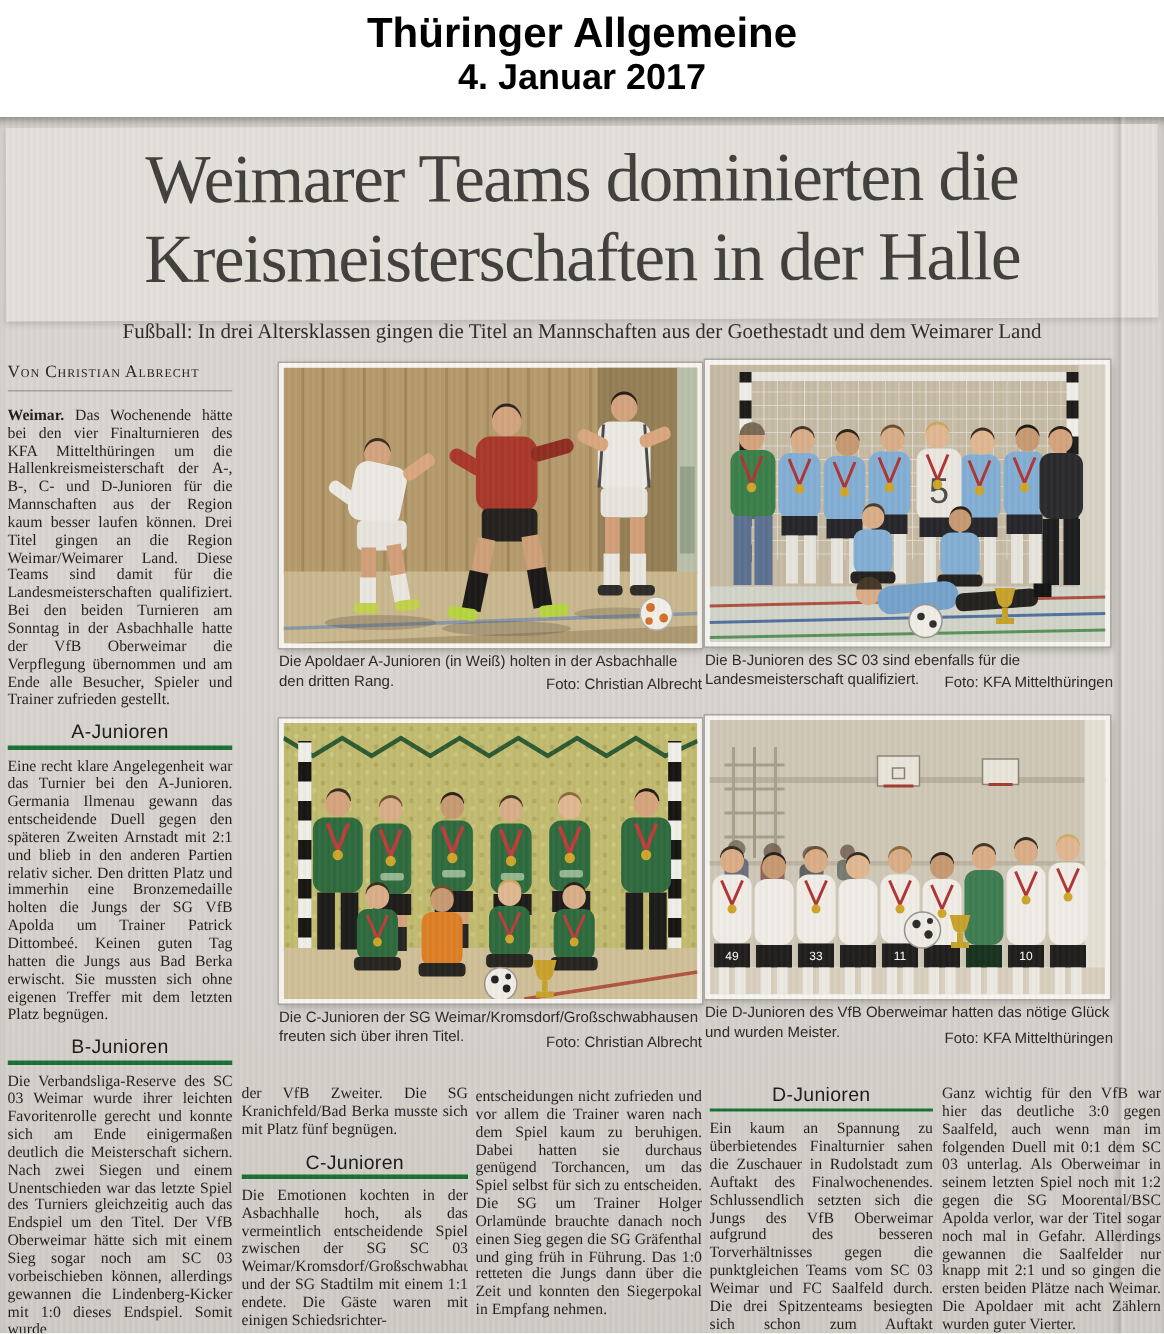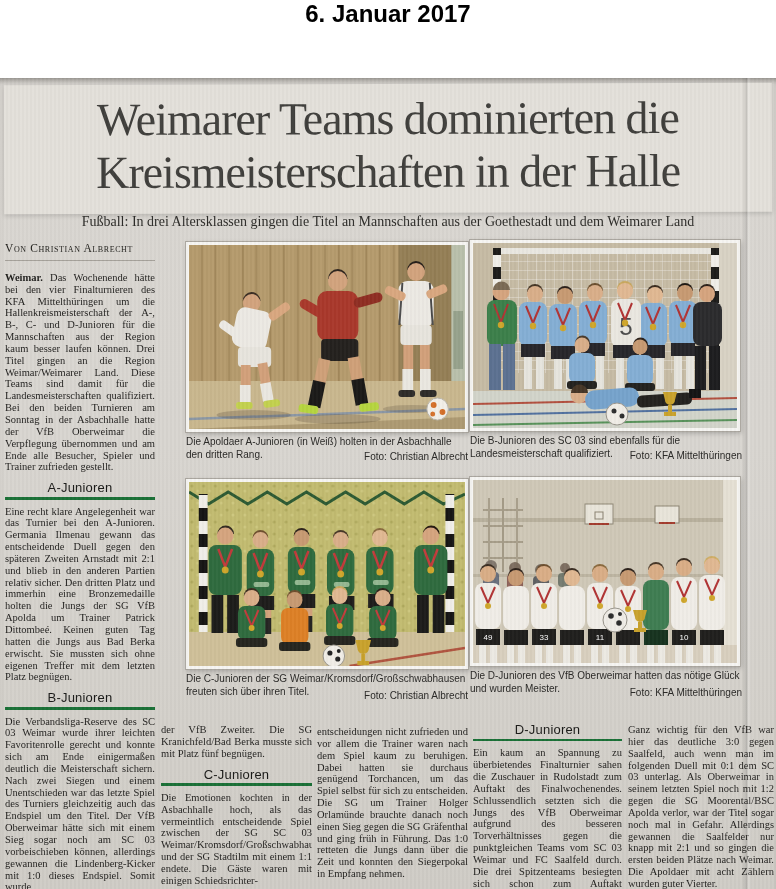--- a/index.html
+++ b/index.html
@@ -55,21 +55,22 @@
   .cap-2{left:470px;top:357px;width:272px;height:27px;}
   .cap-3{left:186px;top:595px;width:282px;height:29px;}
   .cap-4{left:470px;top:592px;width:272px;height:29px;}
 </style>
 </head>
 <body>
 
 <div class="page">
 
   <header class="masthead">
-    <div class="date">6. Januar 2017</div>
+    <div class="pub">Thüringer Allgemeine</div>
+    <div class="date">4. Januar 2017</div>
   </header>
 
   <div class="clipping">
 
     <div class="headline-band">
       <h1 class="headline"><span>Weimarer Teams dominierten die</span><br><span>Kreismeisterschaften in der Halle</span></h1>
     </div>
 
     <div class="subhead">Fußball: In drei Altersklassen gingen die Titel an Mannschaften aus der Goethestadt und dem Weimarer Land</div>
 

